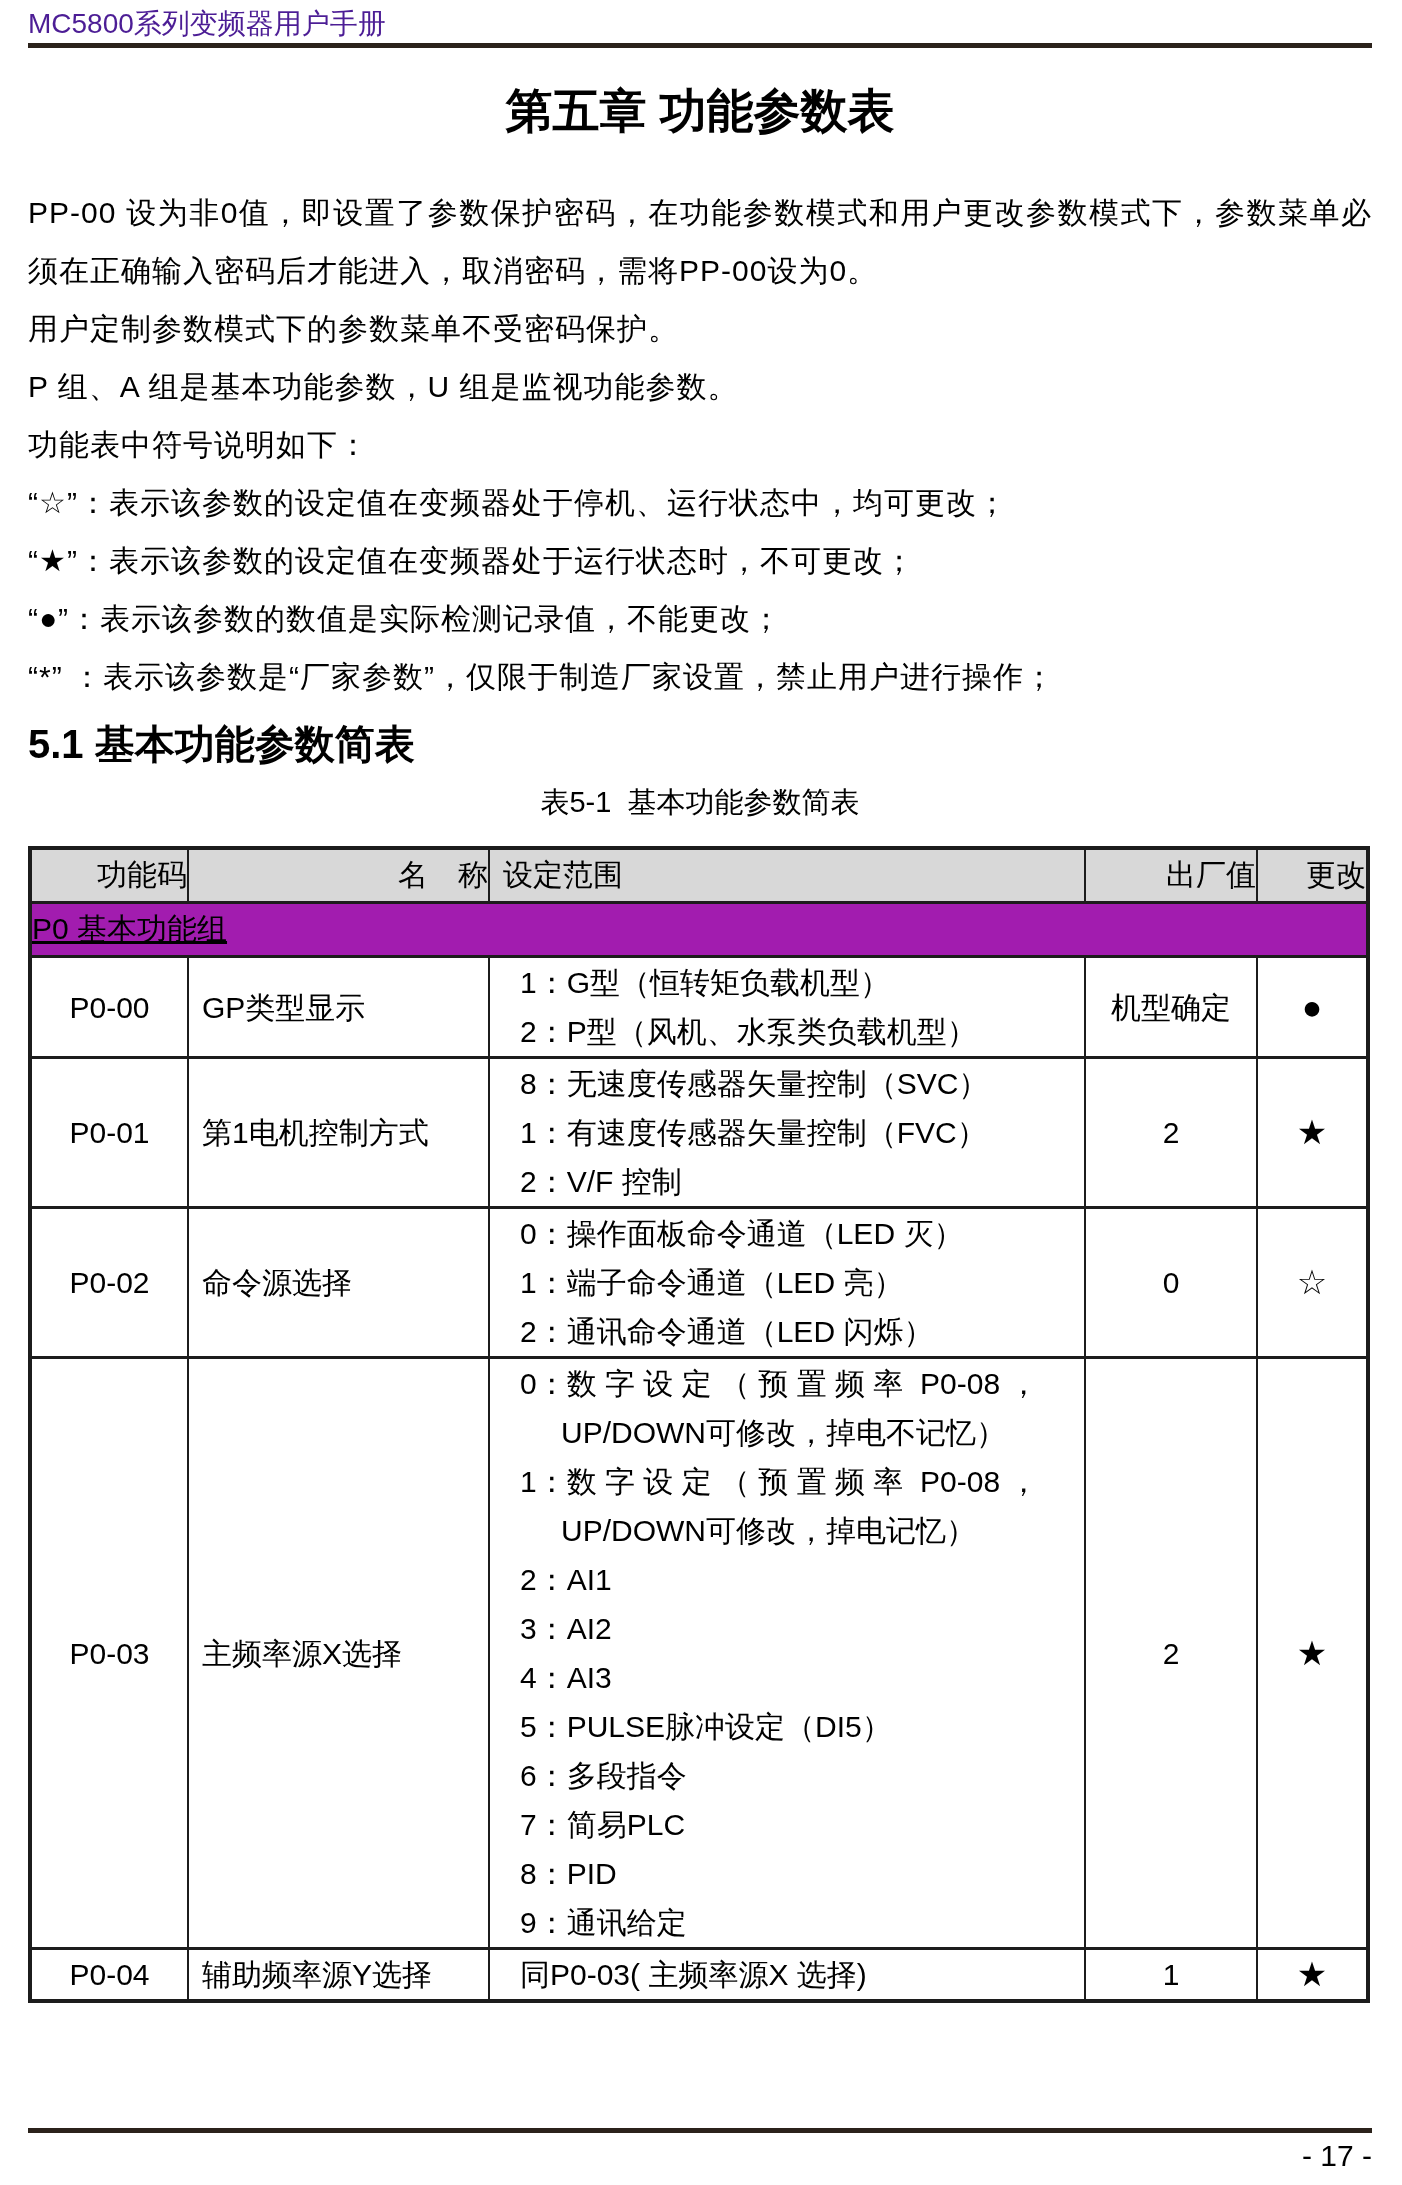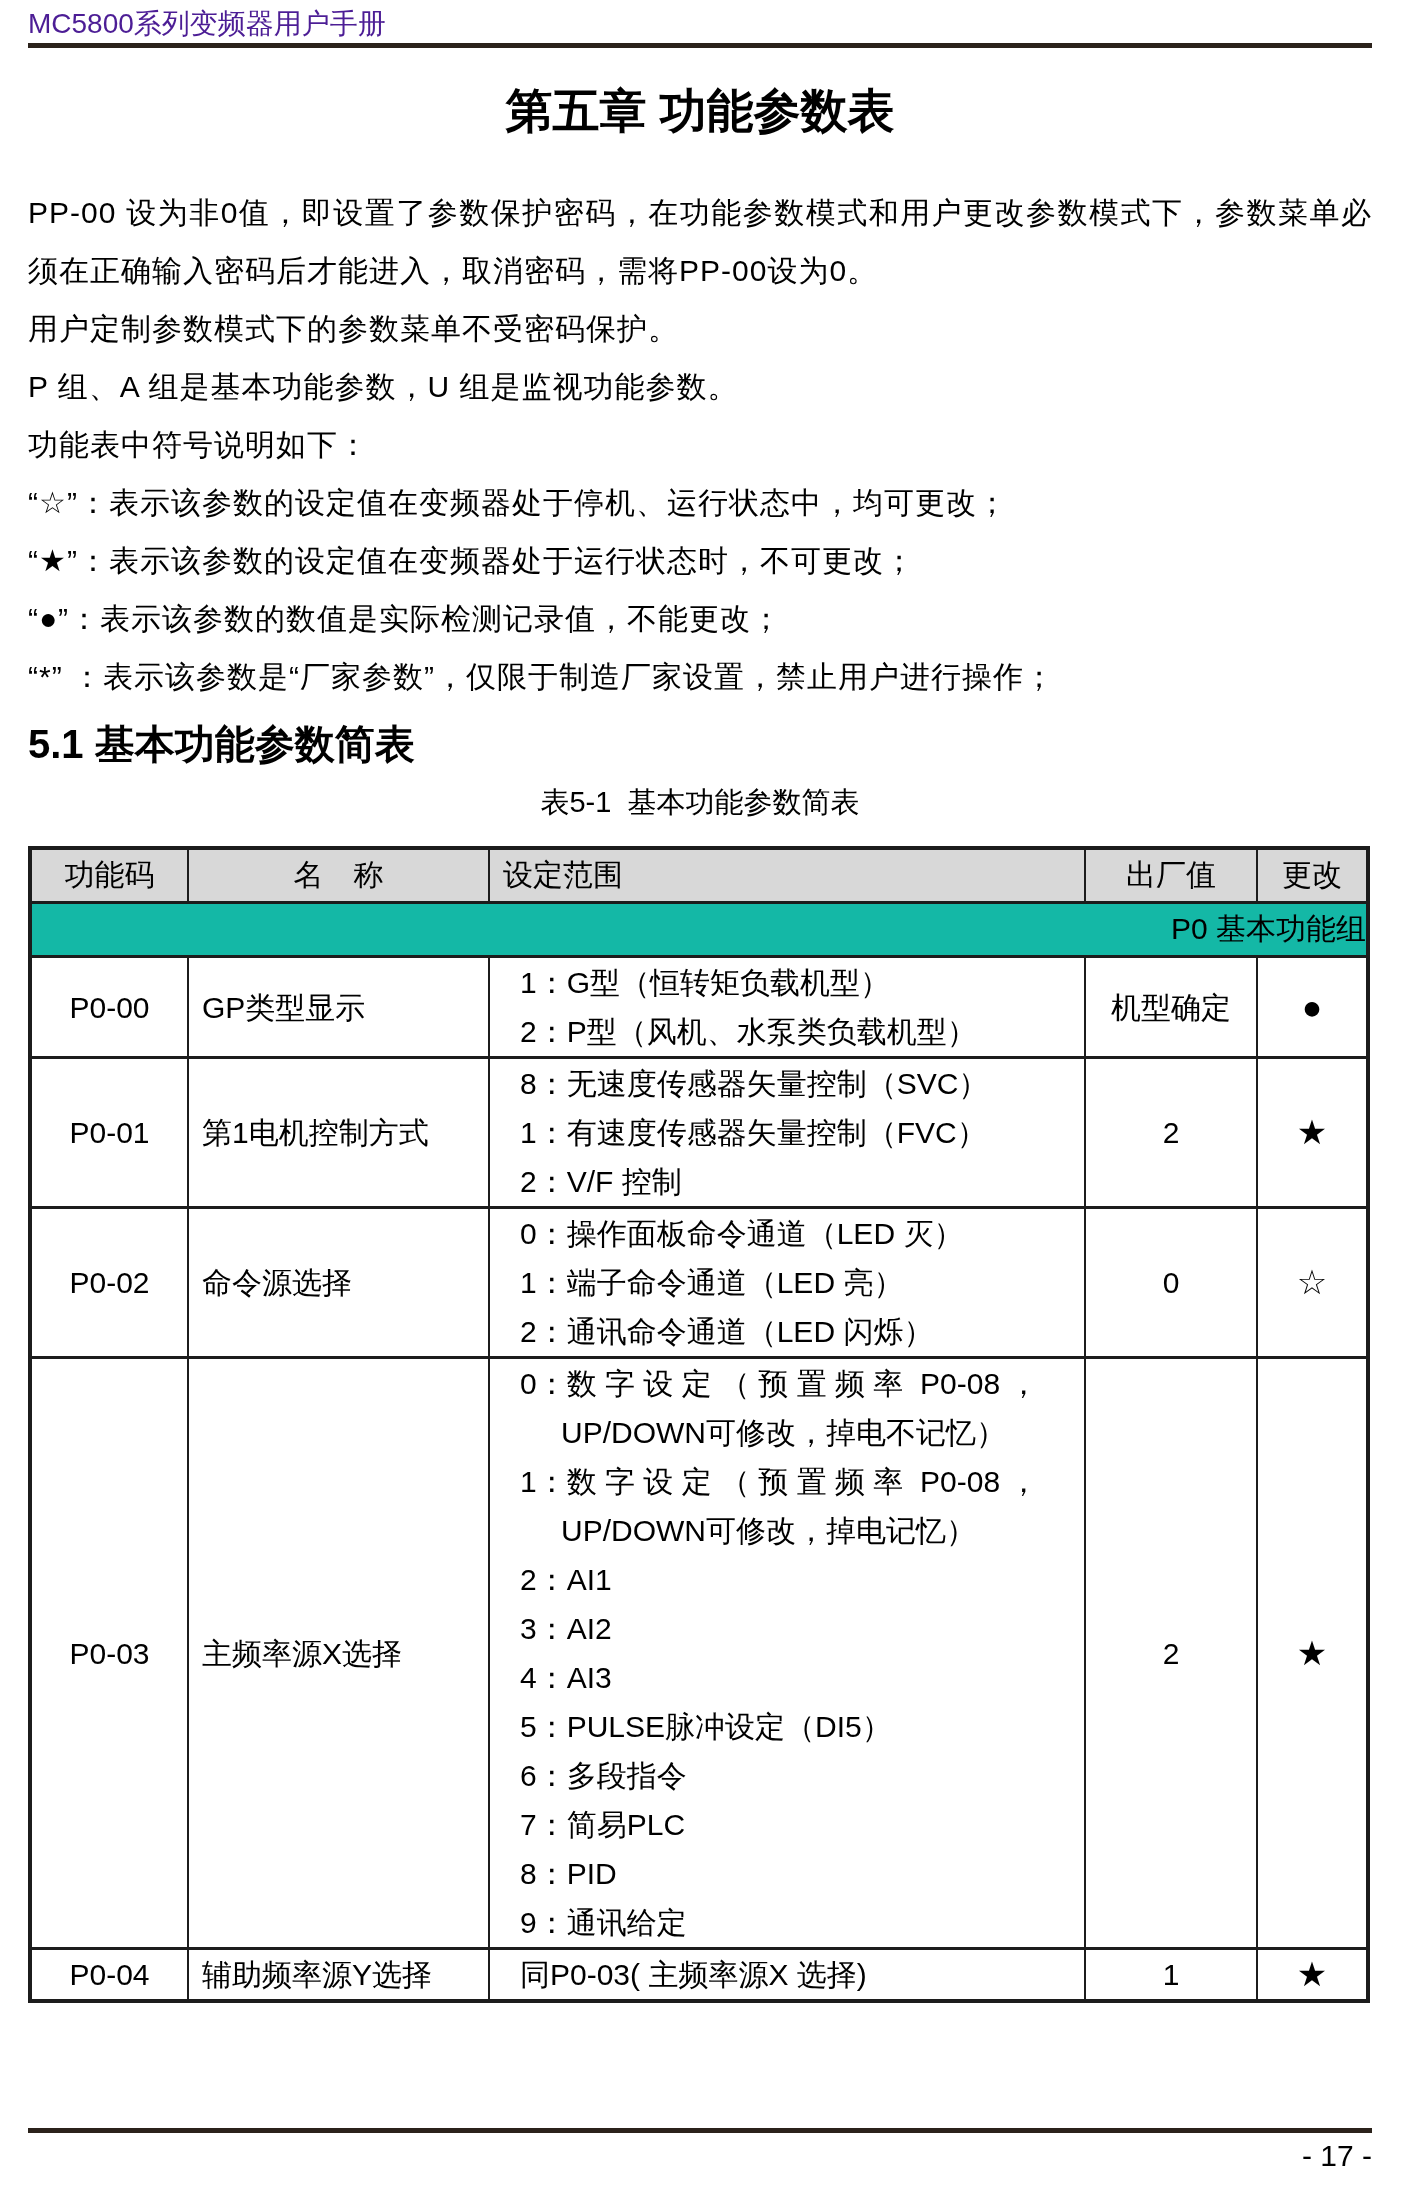--- a/index.html
+++ b/index.html
@@ -51,27 +51,28 @@
   .params-table th,.params-table td{
     border-left:2px solid #1c1c1c;
     border-top:3px solid #1c1c1c;
     padding:0;
     vertical-align:middle;
   }
   .params-table th{
     background:#d8d8d8;
     font-weight:normal;
     height:51px;
-    text-align:center;
+    text-align:right;
   }
   .params-table th.col2{text-align:left;padding-left:13px;}
   .group-row td{
-    background:#14b8a6;
+    background:#a21caf;
     height:51px;
-    text-align:right;
+    text-align:left;
+    text-decoration:underline;
   }
   td.c-code,td.c-def,td.c-chg{text-align:center;line-height:49px;}
   td.c-name{padding-left:13px;line-height:49px;}
   td.c-chg{font-size:34px;}
   .range-line{
     line-height:49px;
     padding-left:30px;
     white-space:pre-wrap;
   }
   .range-line.indent{padding-left:71px;}

